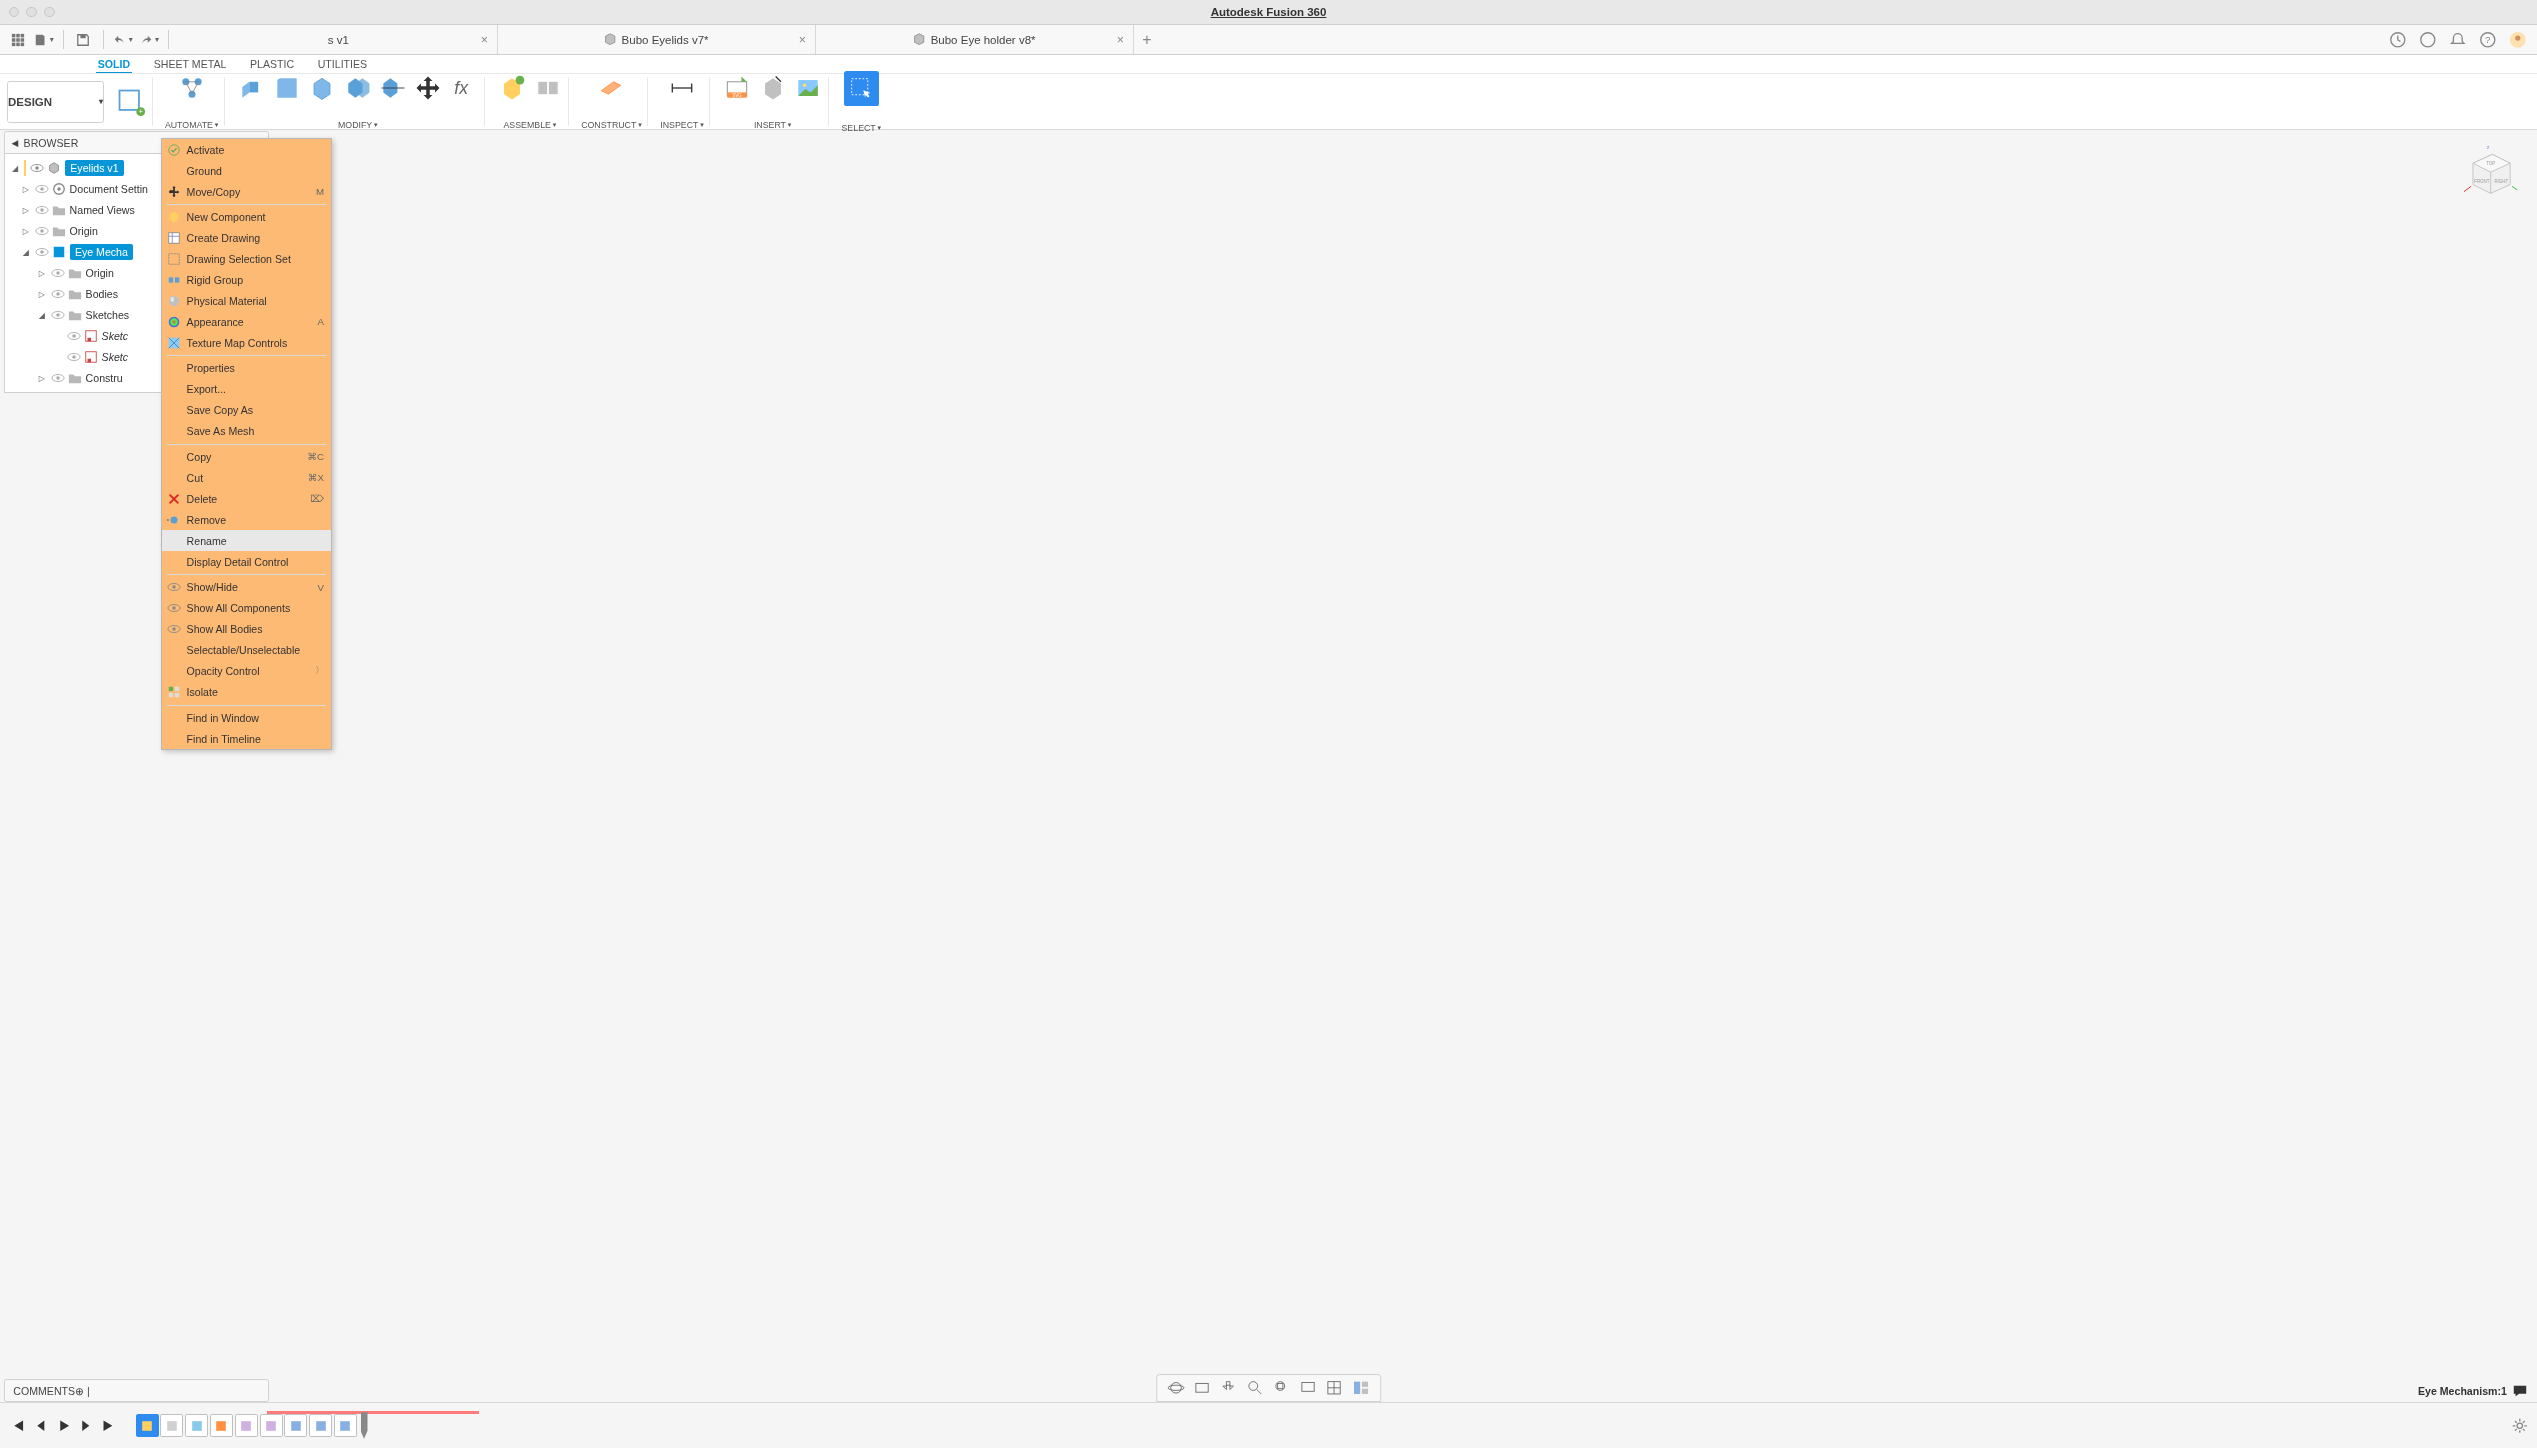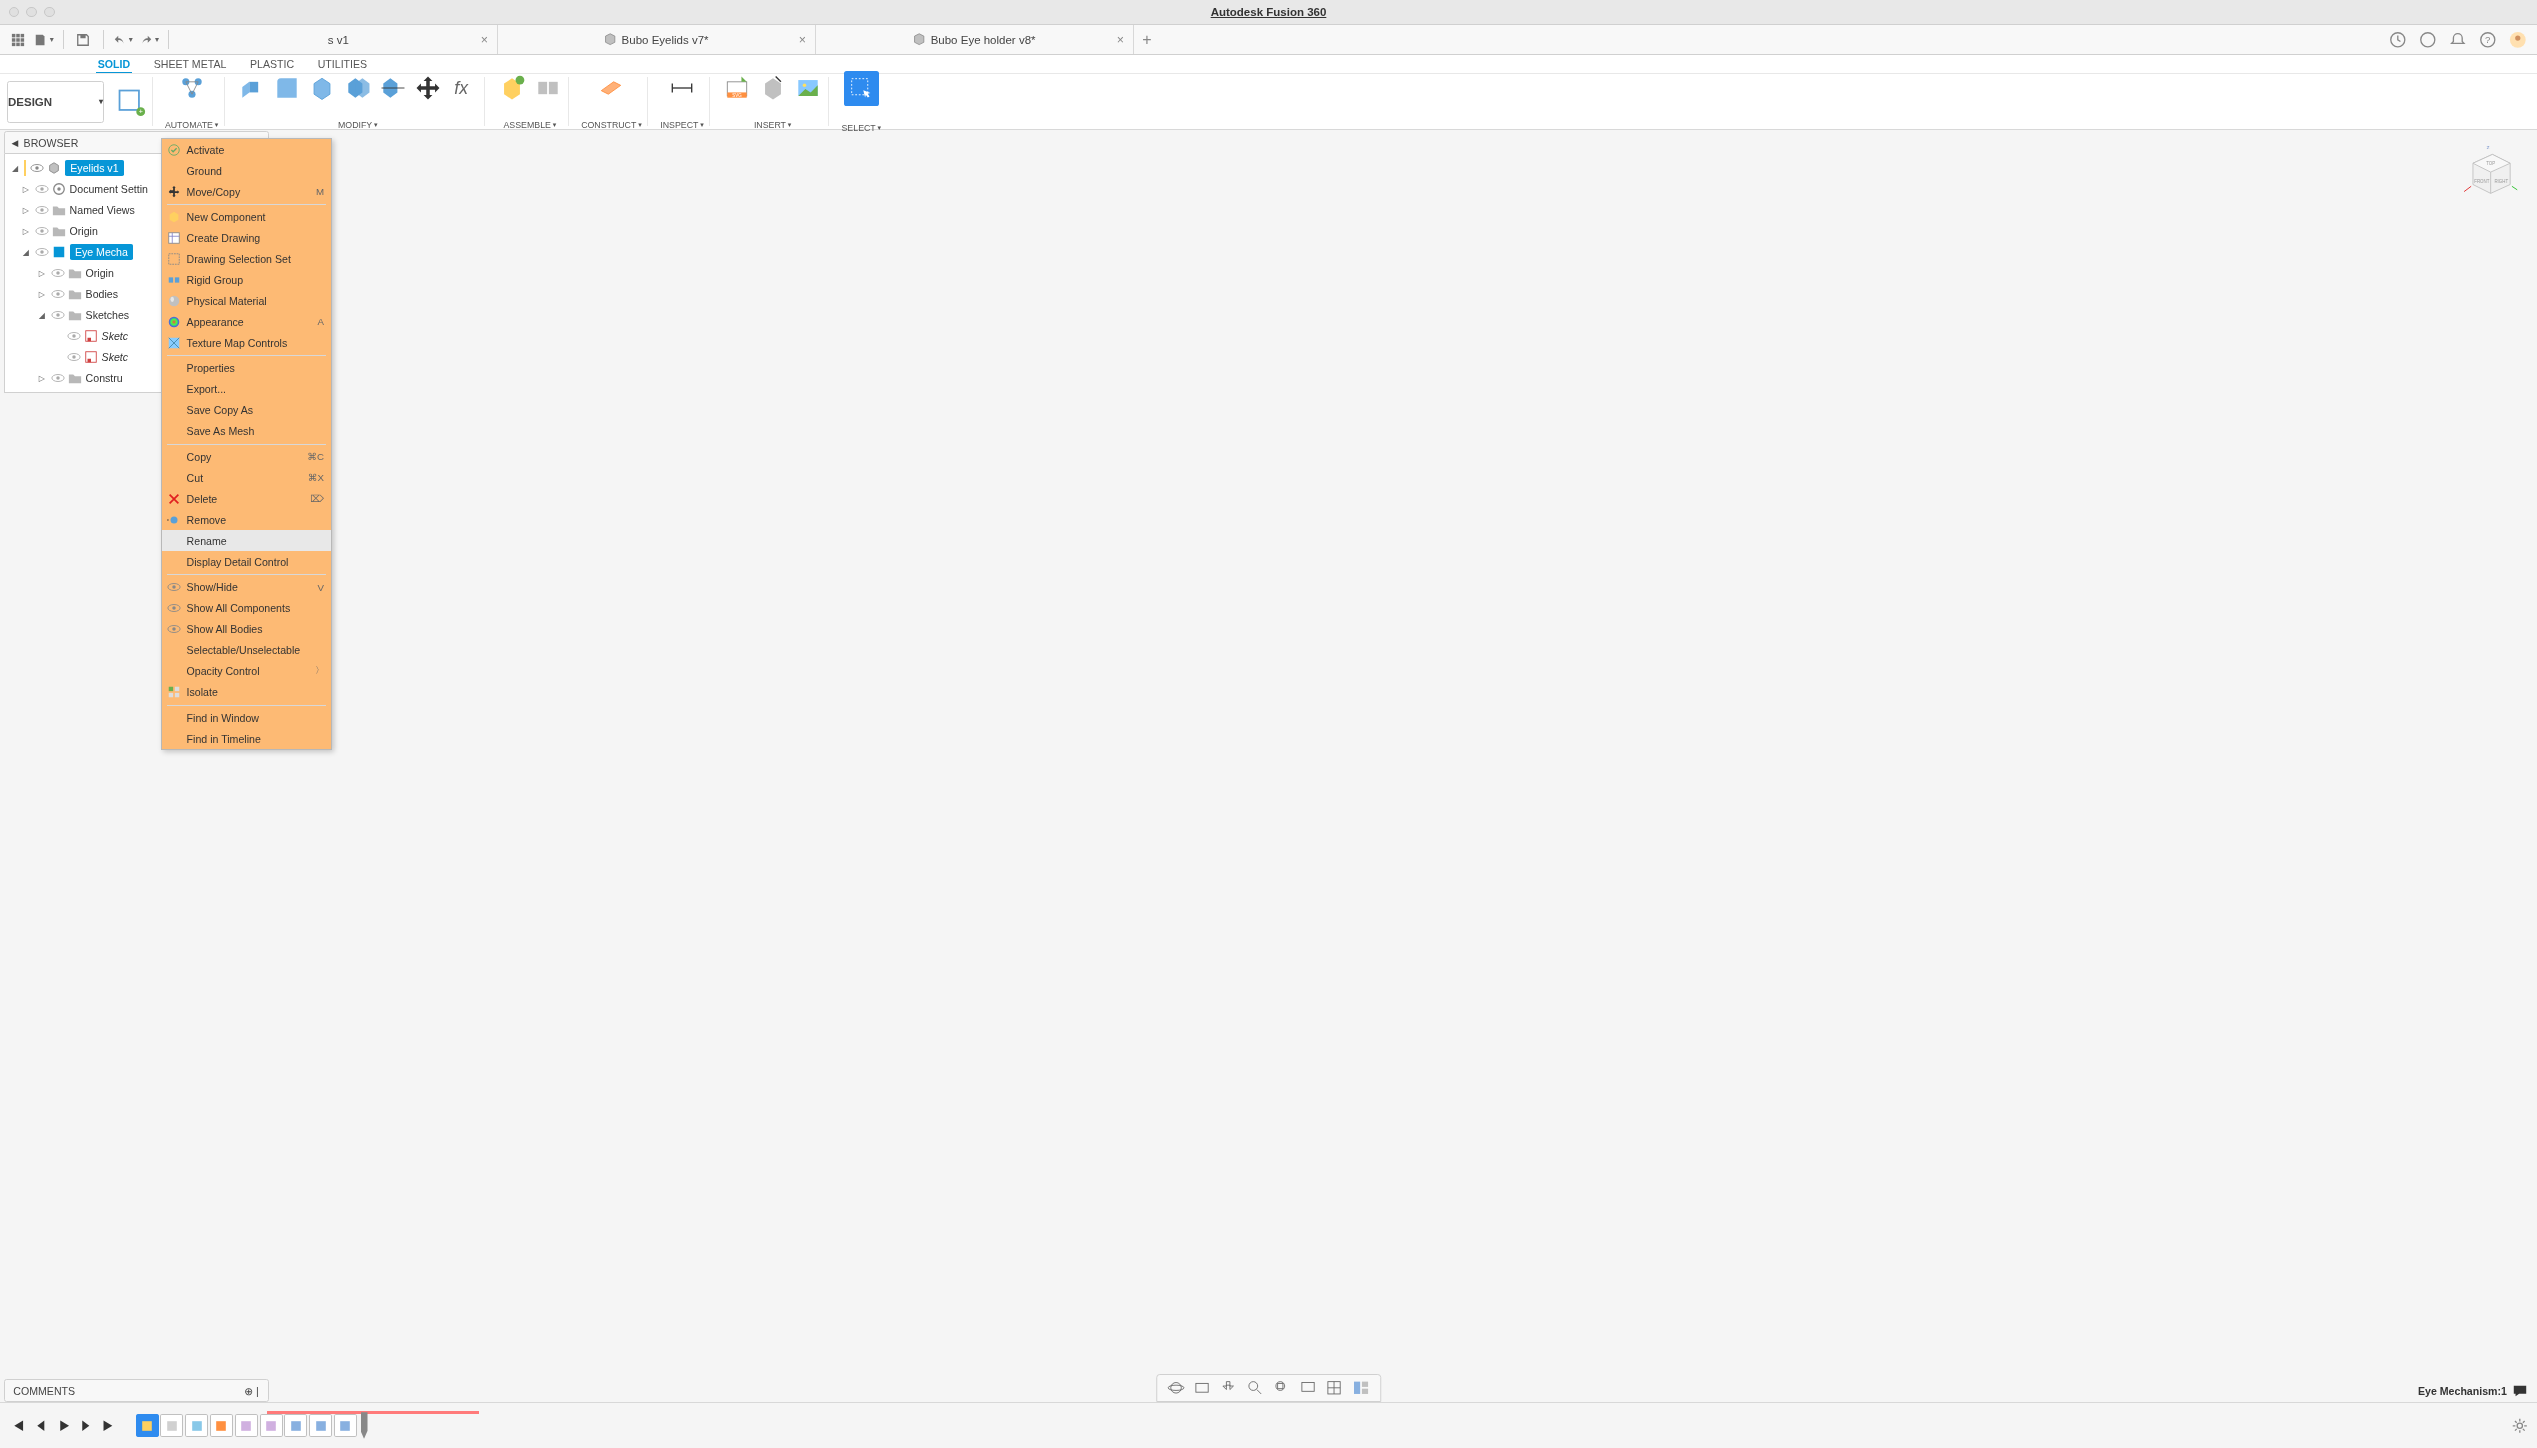--- a/index.html
+++ b/index.html
@@ -65,21 +65,21 @@
 .ctx { position: absolute; left: 161px; top: 7px; width: 171px; background: #fdba74; border: 0.9px solid #b8b8b8; box-shadow: 1.8px 1.8px 5.3px rgba(0,0,0,0.2); font-size: 10.6px; color: #333; z-index: 100; }
 .ctx-item { height: 21px; display: flex; align-items: center; padding: 0 7px 0 5.3px; gap: 5.3px; position: relative; }
 .ctx-item.hover { background: #e8e8e8; }
 .ctx-item .ci { width: 14px; height: 14px; display: inline-flex; align-items: center; justify-content: center; flex-shrink: 0; }
 .ctx-item .clbl { flex: 1; }
 .ctx-item .sc { color: #666; font-size: 9.7px; }
 .ctx-item .sub { font-size: 8.8px; color: #666; }
 .ctx-sep { height: 0.9px; background: #d8d8d8; margin: 1.8px 5.3px; }
 
 
-.comments { position: absolute; left: 3.5px; bottom: 0; width: 265px; height: 23px; background: #f8f8f8; border: 0.9px solid #d0d0d0; border-radius: 2.6px; display: flex; align-items: center; padding: 0 8.8px; font-size: 10.6px; color: #444; justify-content: space-between; }
+.comments { position: absolute; left: 3.5px; bottom: 0; width: 265px; height: 23px; background: #f8f8f8; border: 0.9px solid #d0d0d0; border-radius: 2.6px; display: flex; align-items: center; padding: 0 8.8px; font-size: 10.6px; color: #444; justify-content: flex-start; }
 
 
 .viewport { position: absolute; left: 0; right: 0; top: 0; bottom: 0; background: #fff; z-index: -1; }
 .viewport svg { width: 100%; height: 100%; }
 
 
 .viewcube { position: absolute; right: 17.6px; top: 10.6px; width: 62px; height: 62px; }
 
 
 .navbar { position: absolute; bottom: 0; left: 50%; transform: translateX(-50%); height: 28px; background: #f8f8f8; border: 0.9px solid #d0d0d0; border-radius: 3.5px 3.5px 0 0; display: flex; align-items: center; gap: 8.8px; padding: 0 10.6px; }

